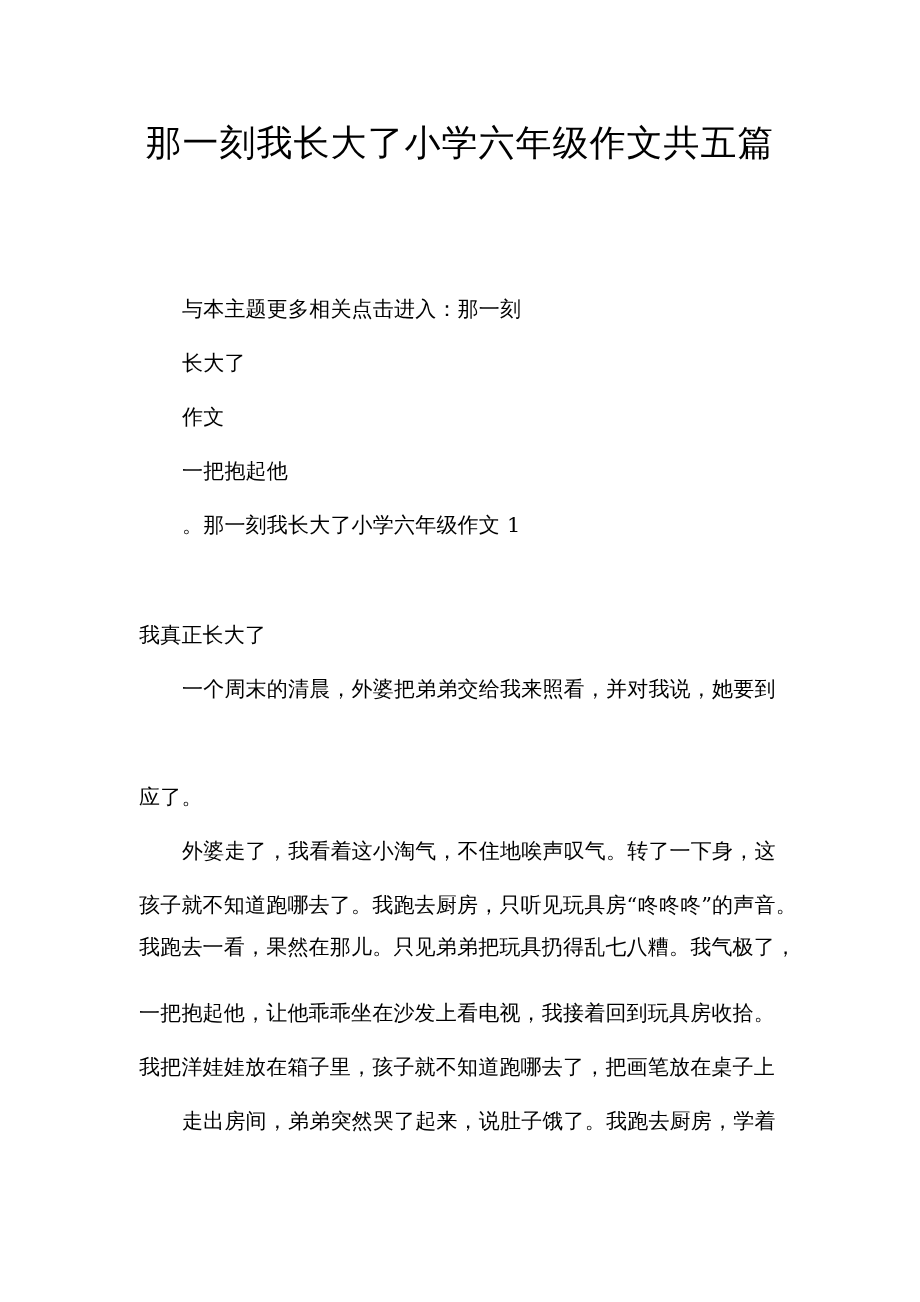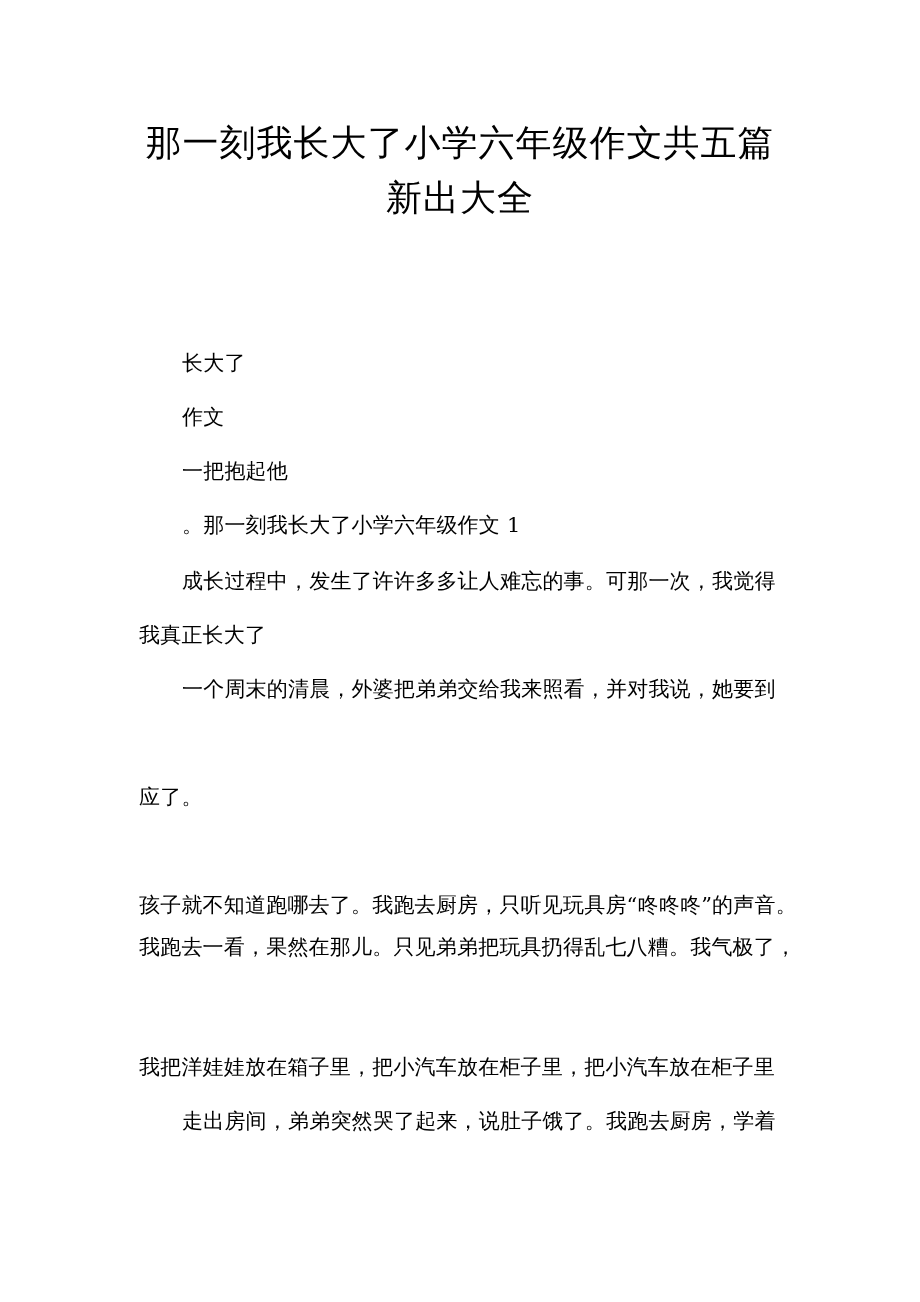--- a/index.html
+++ b/index.html
@@ -45,27 +45,28 @@
       letter-spacing: 0.2px;
     }
     .indent { left: 182px; }
     .flush { left: 139px; text-align: right; }
   </style>
 </head>
 <body>
 
 <div class="page">
   <div class="title l1">那一刻我长大了小学六年级作文共五篇</div>
-  <div class="title l2">新出大全</div>
 
+  <div class="line indent" style="top:294px">与本主题更多相关点击进入：那一刻</div>
   <div class="line indent" style="top:348px">长大了</div>
   <div class="line indent" style="top:402px">作文</div>
   <div class="line indent" style="top:456px">一把抱起他</div>
   <div class="line indent" style="top:510px">。那一刻我长大了小学六年级作文 1</div>
-  <div class="line indent" style="top:566px">成长过程中，发生了许许多多让人难忘的事。可那一次，我觉得</div>
   <div class="line flush" style="top:620px">我真正长大了</div>
   <div class="line indent" style="top:674px">一个周末的清晨，外婆把弟弟交给我来照看，并对我说，她要到</div>
   <div class="line flush" style="top:782px">应了。</div>
+  <div class="line indent" style="top:836px">外婆走了，我看着这小淘气，不住地唉声叹气。转了一下身，这</div>
   <div class="line flush" style="top:890px">孩子就不知道跑哪去了。我跑去厨房，只听见玩具房“咚咚咚”的声音。</div>
   <div class="line flush" style="top:932px">我跑去一看，果然在那儿。只见弟弟把玩具扔得乱七八糟。我气极了，</div>
-  <div class="line flush" style="top:1052px">我把洋娃娃放在箱子里，把小汽车放在柜子里，把小汽车放在柜子里</div>
+  <div class="line flush" style="top:998px">一把抱起他，让他乖乖坐在沙发上看电视，我接着回到玩具房收拾。</div>
+  <div class="line flush" style="top:1052px">我把洋娃娃放在箱子里，孩子就不知道跑哪去了，把画笔放在桌子上</div>
   <div class="line indent" style="top:1106px">走出房间，弟弟突然哭了起来，说肚子饿了。我跑去厨房，学着</div>
 </div>
 
 </body></html>

